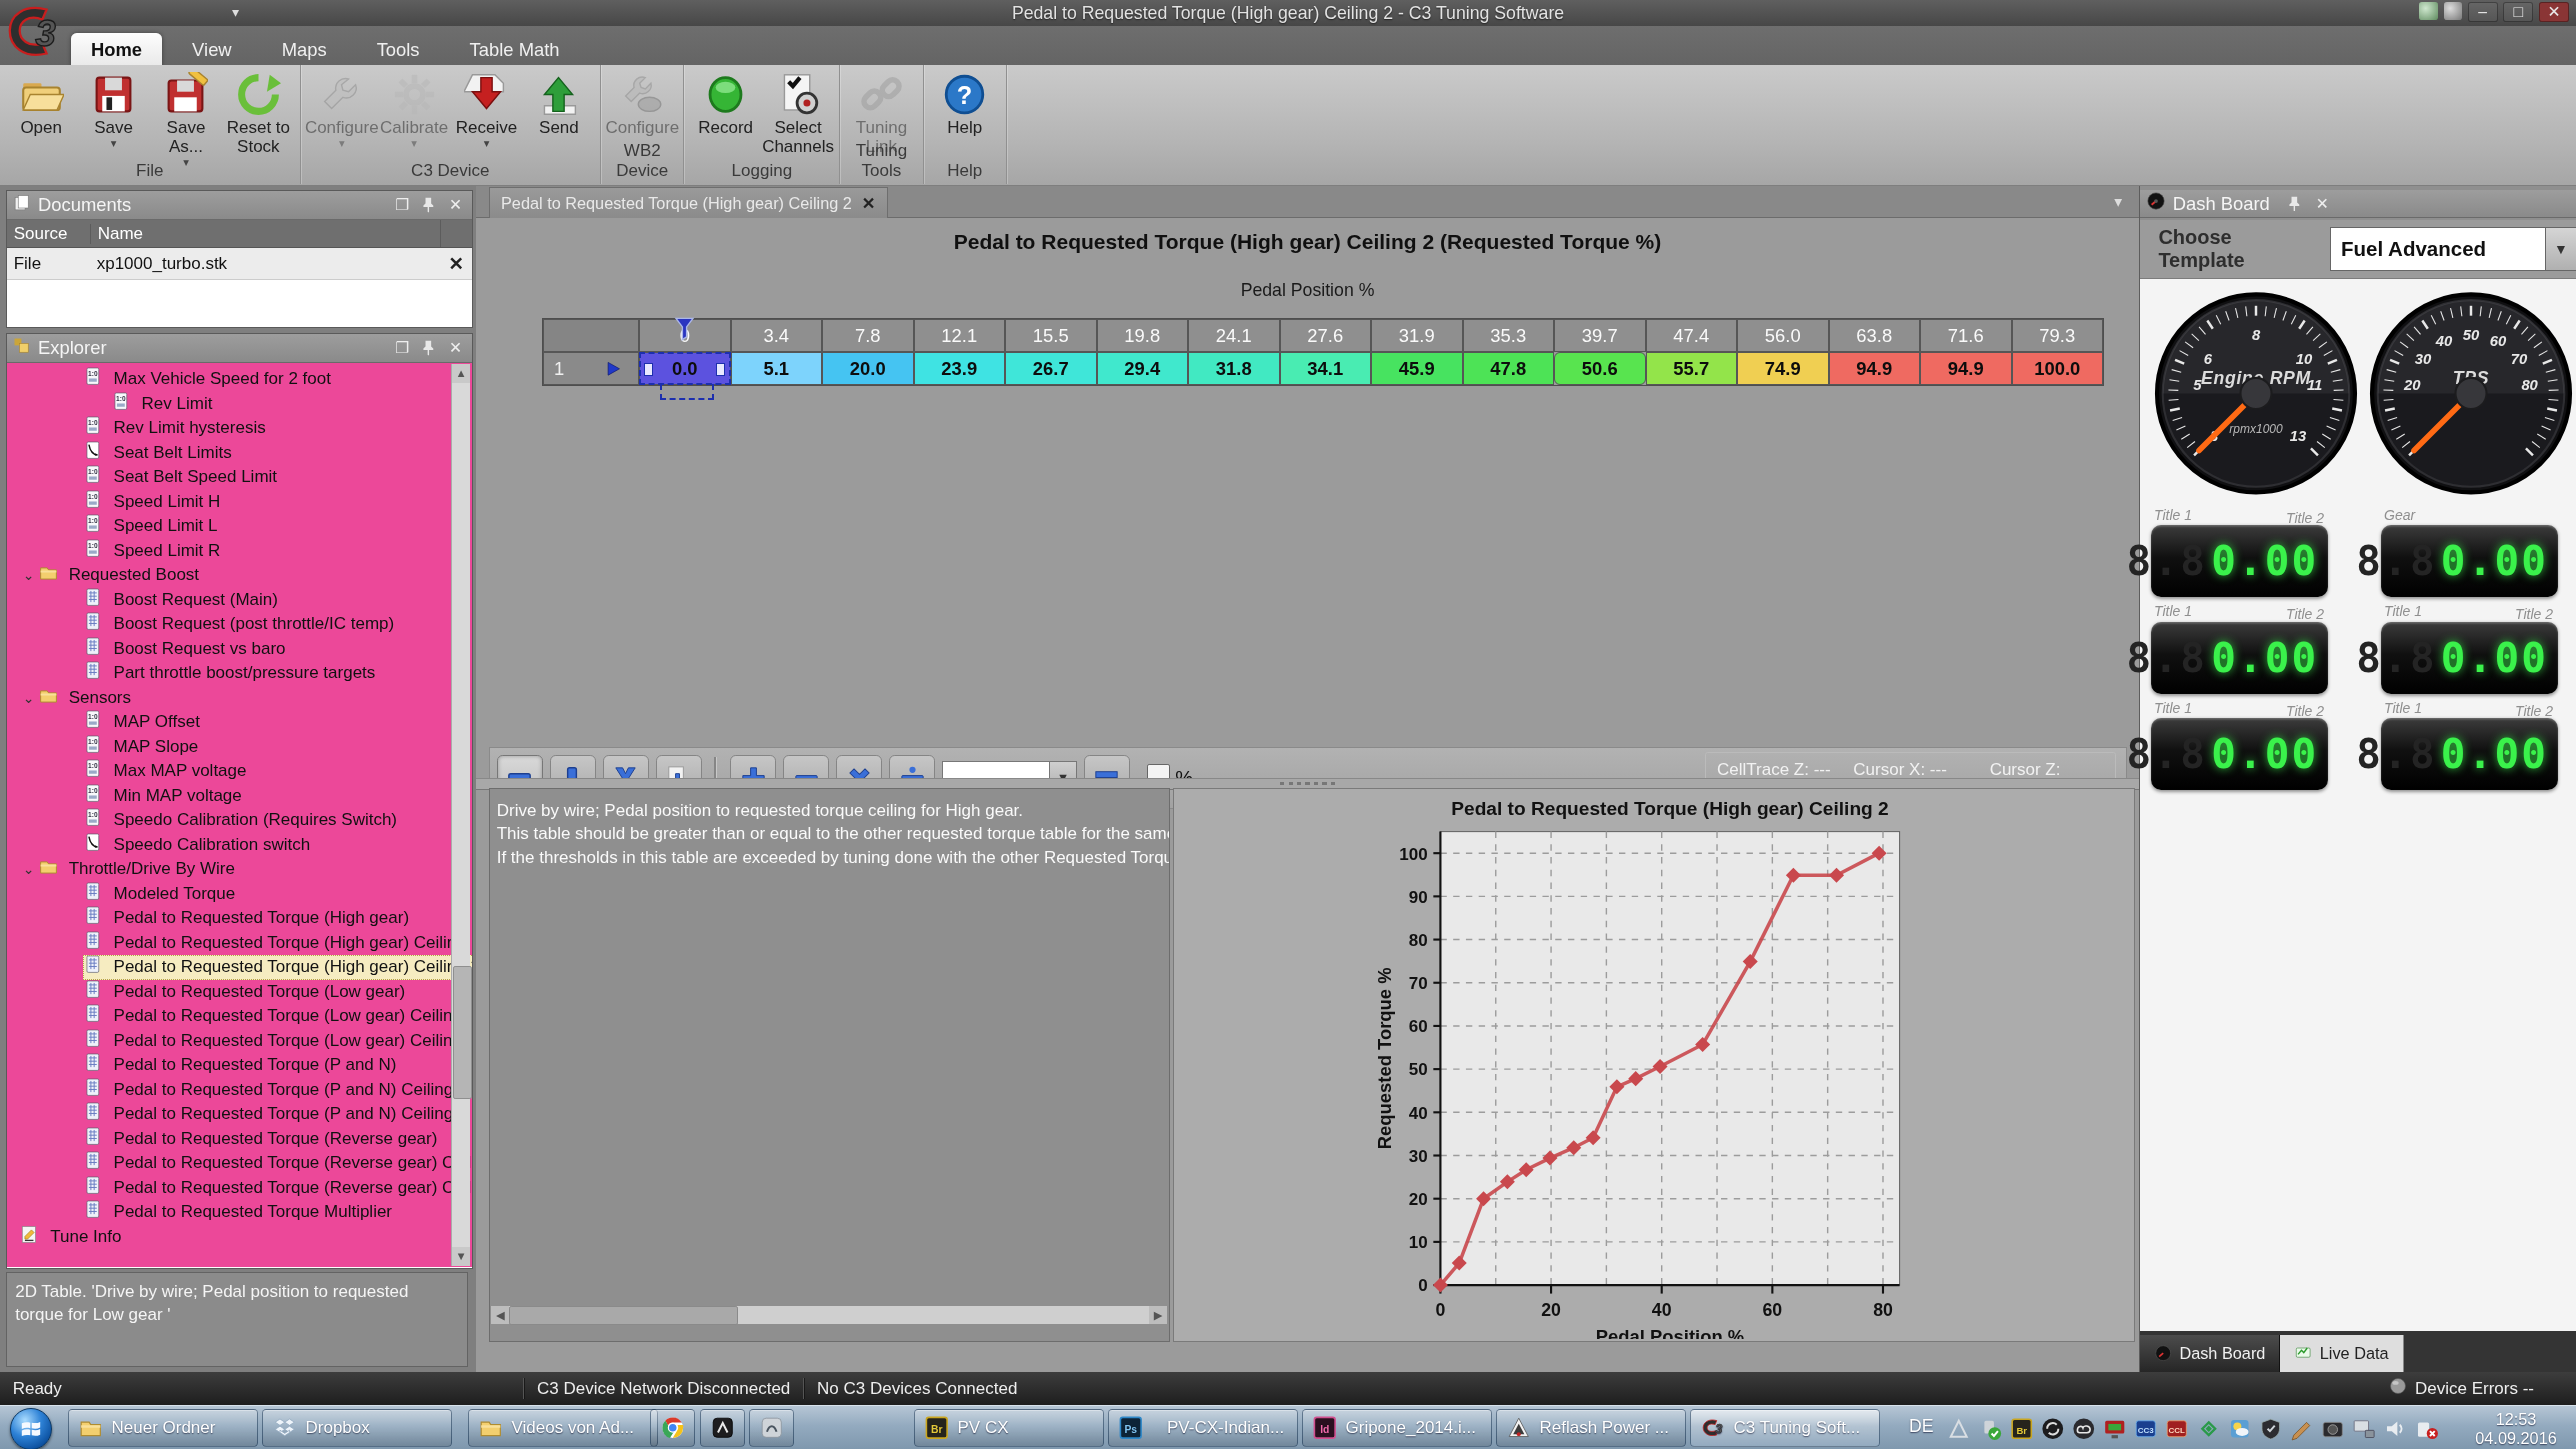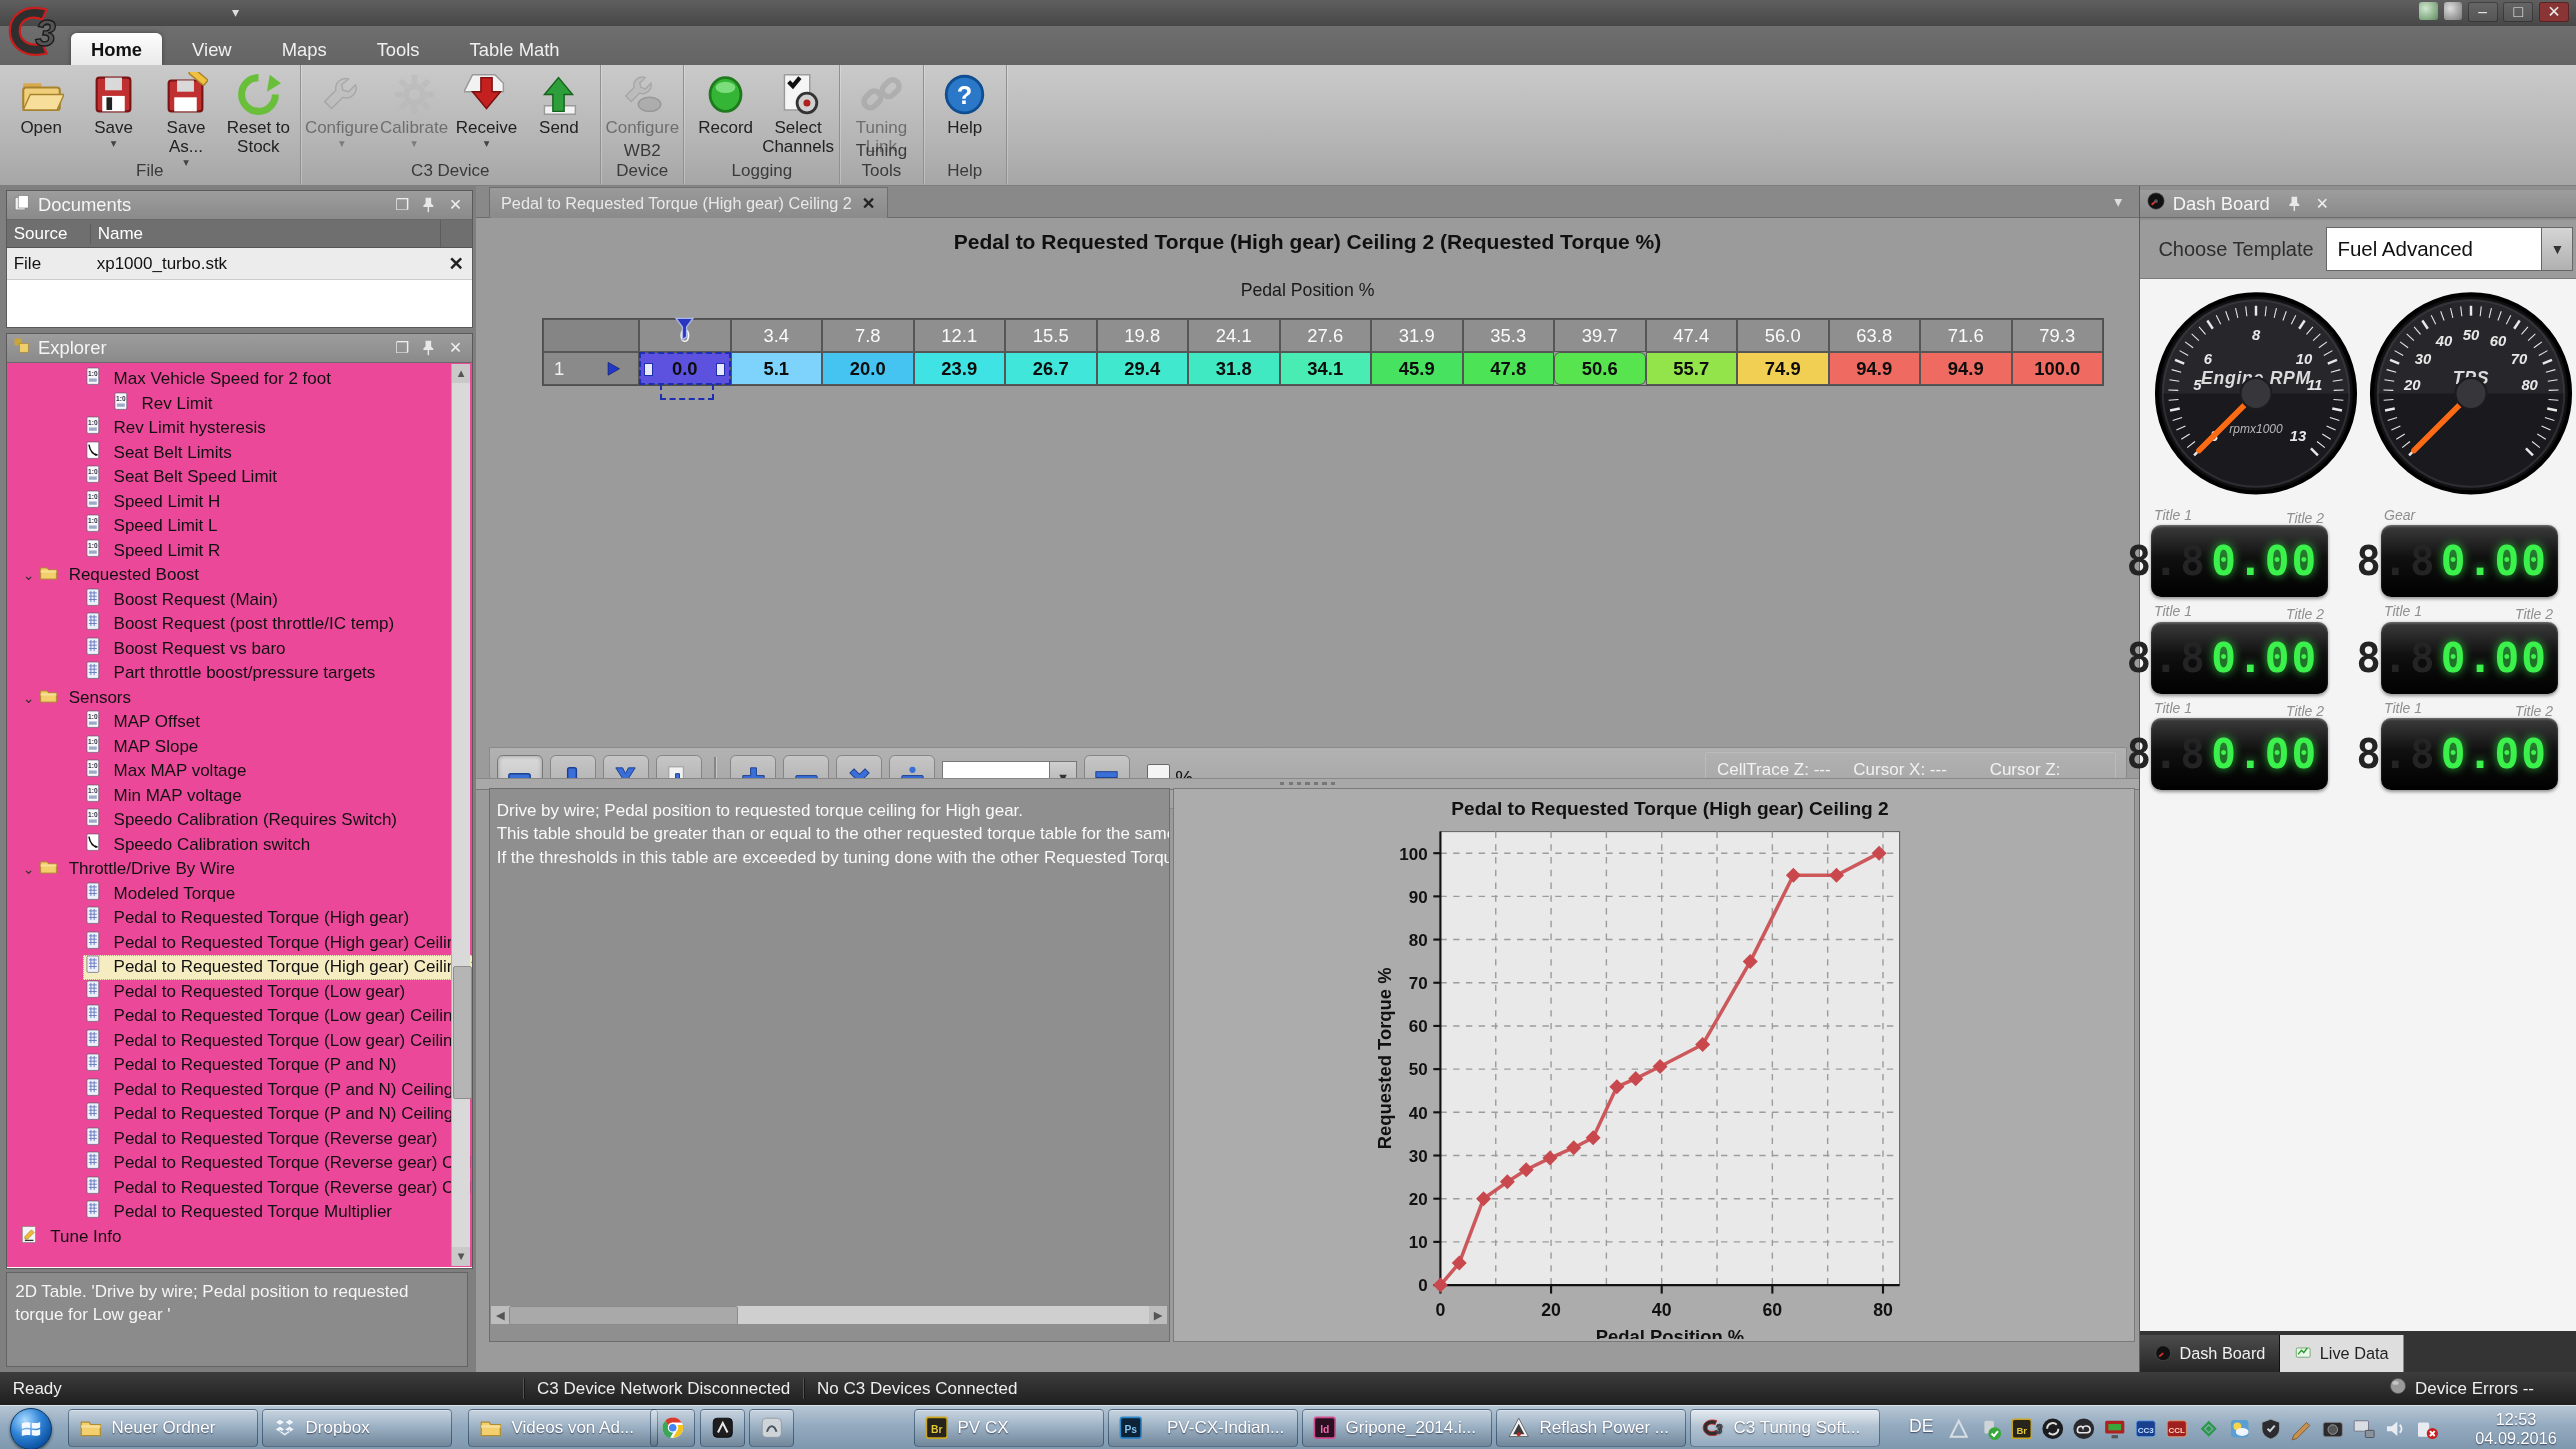--- a/index.html
+++ b/index.html
@@ -91,21 +91,21 @@
   .bottomsplit{position:absolute;left:0;top:602px;width:1663px;height:584px;}
   .descpanel{position:absolute;left:12.7px;top:0;width:679px;height:552px;background:#8f8f8f;border:1.4px solid #6d6d6d;color:#fafafa;font-size:17px;}
   .descpanel .lines{padding:10px 7px;line-height:23.4px;white-space:nowrap;overflow:hidden;}
   .hscroll{position:absolute;left:1.4px;right:1.4px;bottom:17px;height:18.4px;background:#cfcfcf;display:flex;}
   .harrow{width:18.4px;height:18.4px;background:#bdbdbd;color:#555;text-align:center;line-height:18.4px;font-size:11.3px;}
   .hthumb{width:227px;height:17px;margin-top:0.7px;background:#a9a9a9;border:0.7px solid #8a8a8a;border-radius:2.1px;}
   .chartpanel{position:absolute;left:697px;top:0;width:960px;height:552px;background:#acacac;border:1.4px solid #7a7a7a;}
   
   .rightcol{position:absolute;left:2139px;top:0;width:437px;height:1186px;background:#8f8f8f;border-left:1.4px solid #5d5d5d;}
   .dashhead{position:absolute;left:0;top:4.2px;width:437px;height:28px;background:linear-gradient(#9d9d9d,#8a8a8a);display:flex;align-items:center;gap:7px;color:#f5f5f5;font-size:18.4px;padding:0 5.7px;box-sizing:border-box;border-bottom:1.4px solid #6a6a6a;}
-  .tplrow{position:absolute;left:0;top:34px;width:437px;height:59px;background:#9b9b9b;display:flex;align-items:center;gap:12.7px;padding-left:18.4px;box-sizing:border-box;border-bottom:1.4px solid #7c7c7c;}
+  .tplrow{position:absolute;left:0;top:34px;width:437px;height:59px;background:#9b9b9b;display:flex;align-items:center;gap:12.7px;padding-left:18.4px;box-sizing:border-box;border-bottom:1.4px solid #7c7c7c;font-weight:bold;}
   .tpllabel{font-size:20px;color:#2e2e2e;}
   .tplselect{display:flex;height:44px;}
   .tplselect .val{width:204px;background:#fff;border:0.7px solid #666;font-size:20.5px;color:#111;display:flex;align-items:center;padding-left:10px;}
   .tplselect .btn{width:30px;background:linear-gradient(#d5d5d5,#b0b0b0);border:0.7px solid #666;border-left:none;display:flex;align-items:center;justify-content:center;color:#333;font-size:14px;}
   .dashbody{position:absolute;left:0;top:93px;width:437px;height:1052px;background:#f4f4f4;}
   .dlabel{position:absolute;font-size:14px;font-style:italic;color:#8f8f8f;}
   .ddisp{position:absolute;width:177px;height:72px;border-radius:10px;background:linear-gradient(180deg,#3c3c3c 0%,#101010 45%,#000 100%);box-shadow:inset 0 1.4px 2.1px rgba(255,255,255,.25),0 1.4px 3.5px rgba(0,0,0,.4);display:flex;align-items:center;justify-content:flex-end;padding-right:10px;box-sizing:border-box;font-family:"DejaVu Sans Mono",monospace;font-weight:bold;font-size:41px;letter-spacing:2.1px;}
   .ddisp .ghost{color:#242424;margin-right:4.2px;}
   .ddisp .dval{color:#3af24b;text-shadow:0 0 10px rgba(58,242,75,.8);}
   .dashtabs{position:absolute;left:0;top:1145px;width:437px;height:41px;background:#343434;display:flex;align-items:flex-end;}
@@ -128,20 +128,21 @@
   .trayico{position:absolute;top:10px;width:25.5px;height:25.5px;}
   .clock{position:absolute;top:3.5px;width:106px;text-align:center;color:#fff;font-size:16.3px;line-height:19px;text-shadow:0 0.7px 1.4px rgba(0,0,30,.6);}
 </style>
 </head>
 <body>
 
 <div id="root">
 
   <div class="titlebar">
     <div class="qa-arrow">▾</div>
+    <div class="wtitle">Pedal to Requested Torque (High gear) Ceiling 2 - C3 Tuning Software</div>
     <div class="winctl" style="right:7px;">
       <div class="tinyico" style="background:radial-gradient(circle at 35% 35%,#cfe8cf,#5e8a5e);"></div>
       <div class="tinyico" style="background:radial-gradient(circle at 35% 35%,#ddd,#777);"></div>
       <div class="winbtn">–</div>
       <div class="winbtn">□</div>
       <div class="winbtn close">✕</div>
     </div>
   </div>
 
   <div class="applogo">

